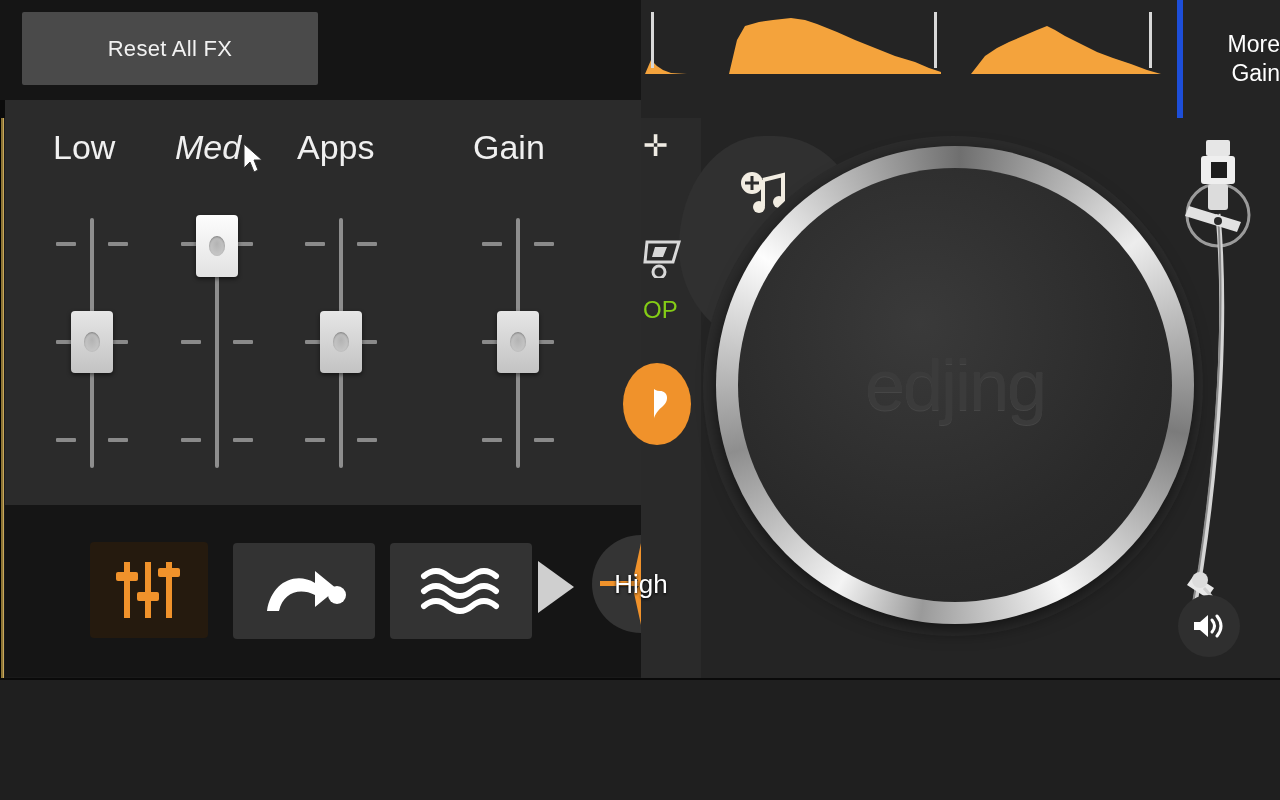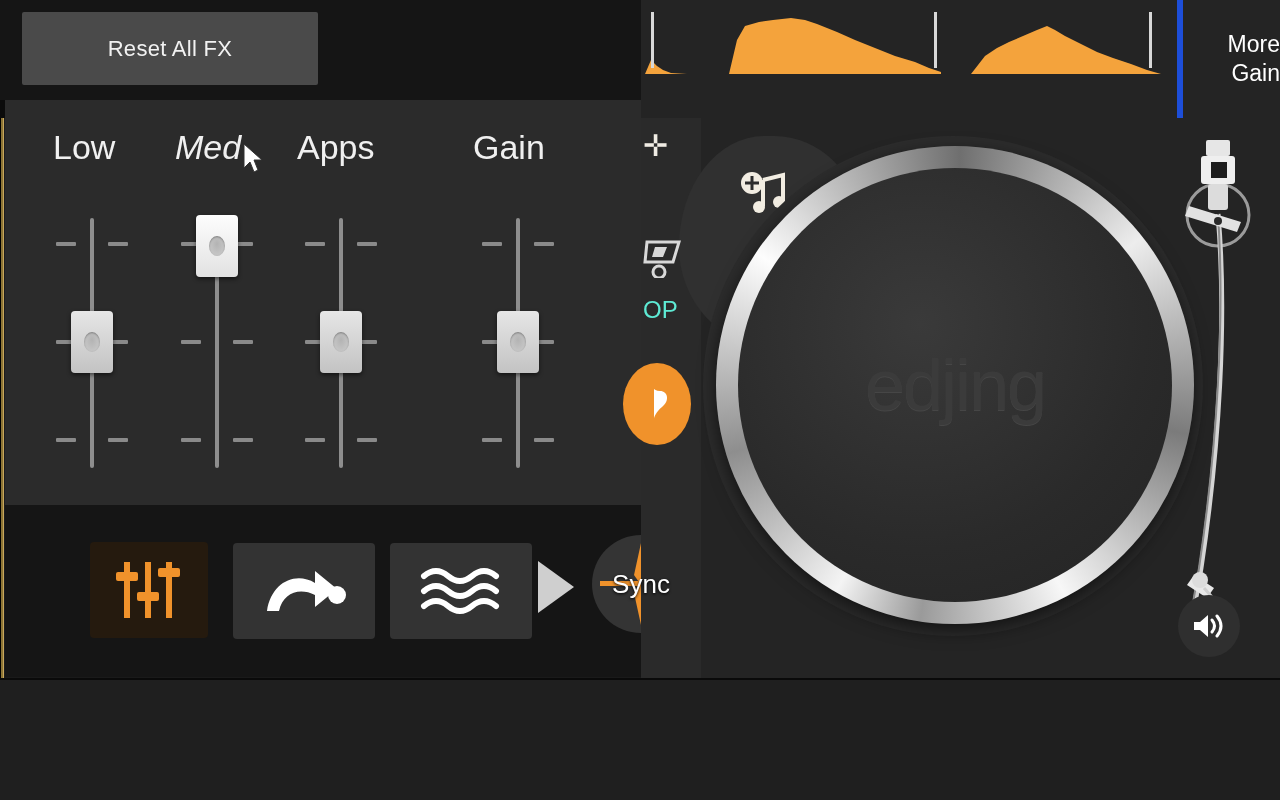--- a/index.html
+++ b/index.html
@@ -217,21 +217,21 @@
   </div>
 
   <div class="play-tri"></div>
 
   <div class="sync-btn">
     <svg width="98" height="98" viewBox="0 0 98 98" style="position:absolute;left:0;top:0;">
       <path d="M49,8 L56,40 L49,50 L42,40 Z" fill="#f0922b"></path>
       <path d="M49,90 L56,58 L49,48 L42,58 Z" fill="#f0922b"></path>
       <rect x="8" y="46" width="82" height="5" fill="#f0922b"></rect>
     </svg>
-    <span class="sync-label">Sync</span>
+    <span class="sync-label">High</span>
   </div>
 
   <div class="record">
     <div class="dot"></div>
     <div class="txt">RECORD</div>
   </div>
 
   <div class="deck">
     <div class="deck-side"></div>
     <div class="blob"></div>
@@ -249,21 +249,21 @@
       </svg>
     </div>
 
     <div class="deck-ic" style="left:2px; top:118px;">
       <svg width="40" height="42" viewBox="0 0 40 42">
         <path d="M4,6 L36,6 L30,26 L2,26 Z" fill="none" stroke="#d8d8d8" stroke-width="3"></path>
         <path d="M12,11 L24,11 L20,21 L9,21 Z" fill="#d8d8d8"></path>
         <circle cx="16" cy="36" r="6" fill="none" stroke="#d8d8d8" stroke-width="3"></circle>
       </svg>
     </div>
-    <div class="deck-ic" style="left:2px; top:178px; font-size:24px; color:#5eead4;">OP</div>
+    <div class="deck-ic" style="left:2px; top:178px; font-size:24px; color:#84cc16;">OP</div>
 
     <div class="deck-ic" style="left:-18px; top:245px; width:68px; height:82px; border-radius:50%;
                 background:#f0922b; display:flex; align-items:center; justify-content:center;">
       <svg width="30" height="34" viewBox="0 0 30 34">
         <path d="M18,4 C26,4 28,14 20,20 C14,25 12,30 12,32 L12,2 C12,2 14,4 18,4 Z" fill="#fff"></path>
       </svg>
     </div>
 
     <div class="platter-shell"></div>
     <div class="ring">

